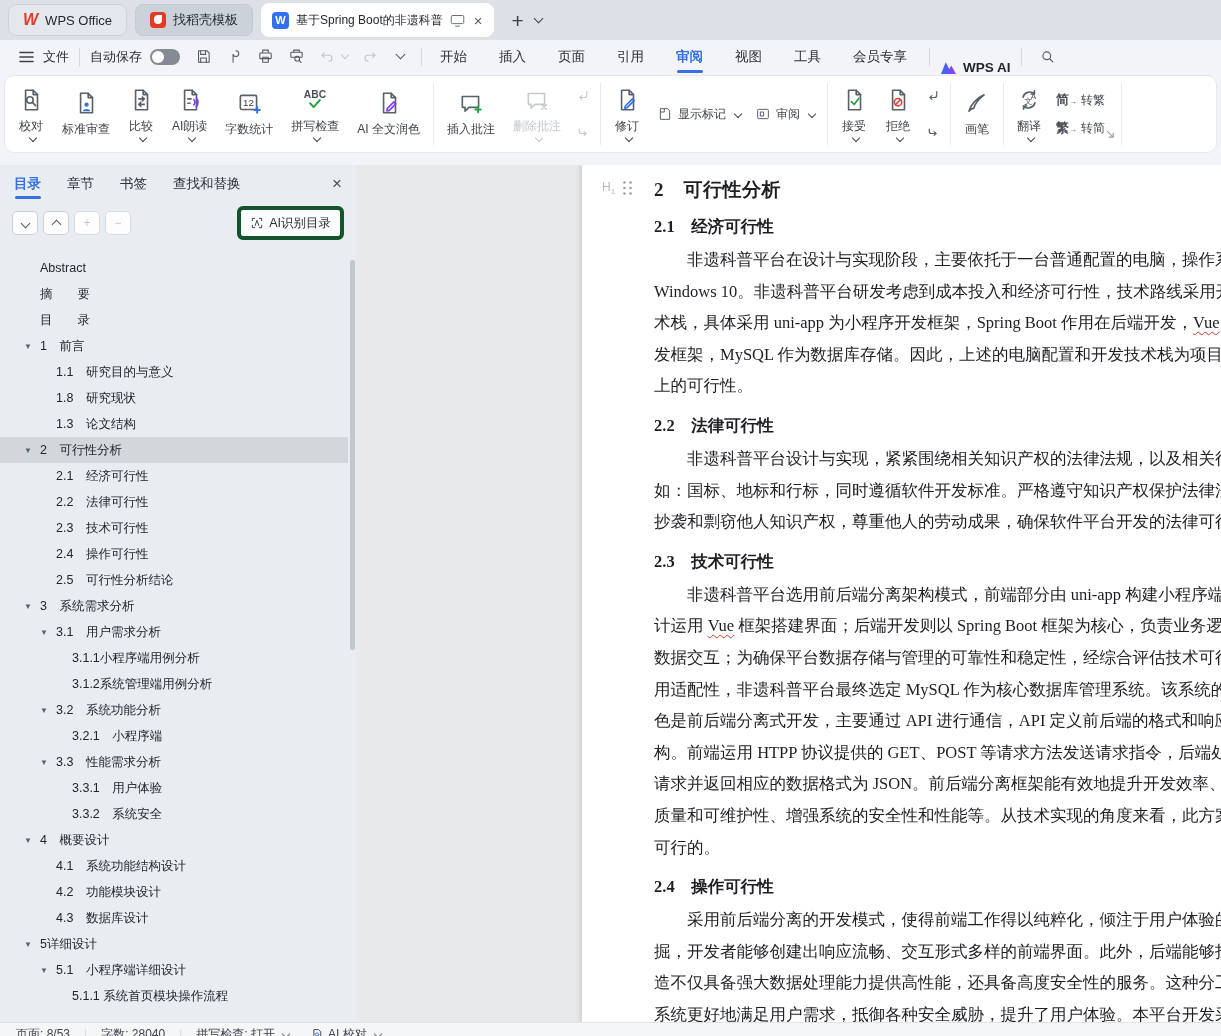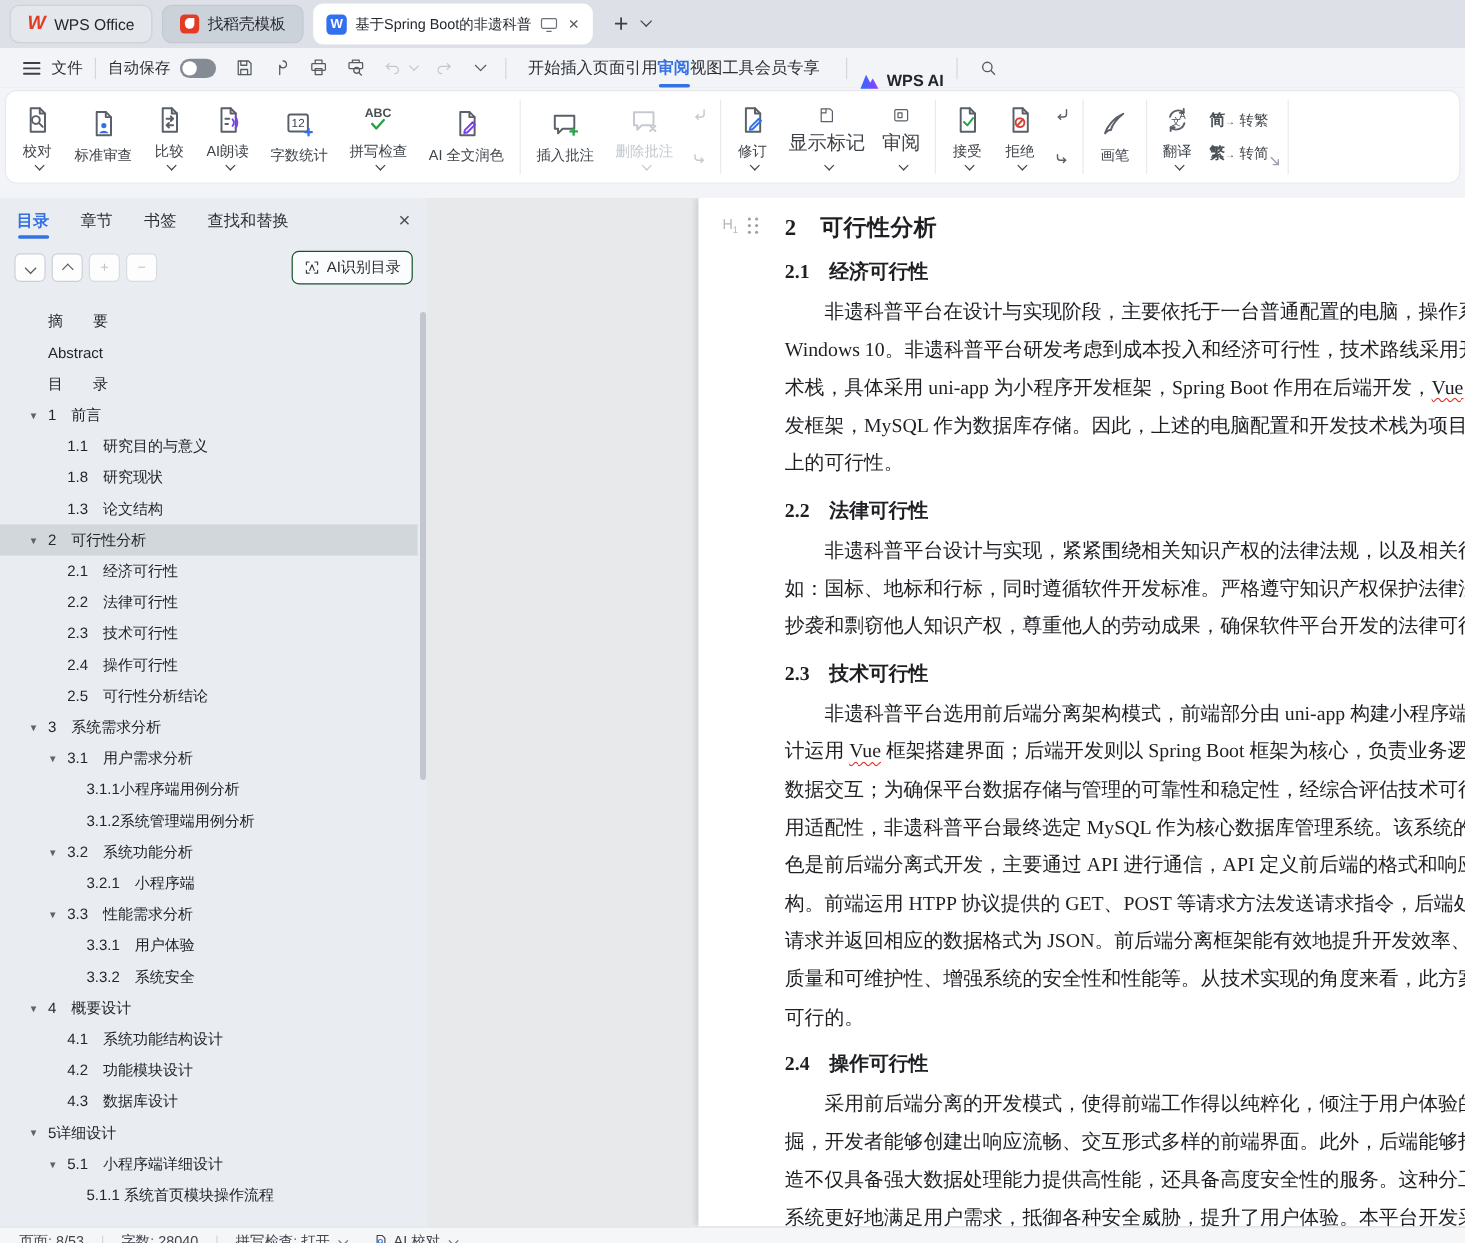--- a/index.html
+++ b/index.html
@@ -29,63 +29,63 @@
   .tclose{font-size:15px;color:#585d64;margin-left:2px;line-height:1;}
   .tplus{font-size:21px;color:#3c4148;margin:0 6px 0 10px;line-height:1;}
   .tabchev{color:#3c4148;}
 
   
   .menubar{height:33px;background:#f2f4f7;display:flex;align-items:center;padding:0 12px;font-size:13px;}
   .mico{color:#565b62;margin:0 7px;}
   .mico.dis{color:#c3c7cd;}
   .toggle{width:30px;height:16px;border-radius:8px;background:#848b95;position:relative;margin:0 8px;flex:none;}
   .toggle::after{content:"";position:absolute;left:2px;top:2px;width:12px;height:12px;border-radius:50%;background:#fff;}
-  .mnav{display:flex;margin-left:8px;}
+  .mnav{display:flex;gap:32px;margin-left:8px;}
   .mitem{position:relative;padding:6px 0;cursor:default;font-size:13.5px;color:#2c3036;}
   .mitem.active{color:#3571e3;font-weight:bold;}
   .mitem.active::after{content:"";position:absolute;left:50%;transform:translateX(-50%);
         bottom:-1px;width:26px;height:3px;border-radius:2px;background:#3571e3;}
   .wpsai{display:flex;align-items:center;gap:6px;font-size:13.5px;color:#23262b;font-weight:bold;margin-top:22px;}
 
   
   .ribbonwrap{height:84px;background:#f2f4f7;padding:2px 4px 6px;}
   .ribbon{height:76px;background:#ffffff;border:1px solid #e7e9ed;border-radius:10px;
         display:flex;align-items:center;padding:0 4px;overflow:hidden;}
   .ritem{display:flex;flex-direction:column;align-items:center;justify-content:center;gap:5px;
         padding:0 9px;font-size:12px;color:#3f444a;white-space:nowrap;}
   .ritem .rlabel{display:flex;align-items:center;flex-direction:column;}
   .ritem.dis{color:#c3c8ce;}
   .rsep{width:1px;height:62px;background:#e8eaee;margin:0 4px;flex:none;}
   .rcol{display:flex;flex-direction:column;justify-content:space-between;height:54px;padding:0 4px;}
   .rgroup{display:flex;flex-direction:column;justify-content:center;gap:7px;padding:0 8px;position:relative;}
   .rselect{width:168px;height:26px;border:1px solid #d6dade;border-radius:7px;display:flex;
         align-items:center;justify-content:space-between;padding:0 10px;font-size:12px;color:#33373d;background:#fff;}
   .rbtnrow{display:flex;gap:14px;}
-  .rbtn{display:flex;align-items:center;gap:5px;font-size:16px;color:#3f444a;flex-direction:column;}
+  .rbtn{display:flex;align-items:center;gap:5px;font-size:12px;color:#3f444a;}
   .launcher{position:absolute;right:2px;bottom:2px;color:#9aa0a8;}
   .hstack{display:flex;align-items:center;gap:4px;font-size:12px;color:#3f444a;}
   .cnchar{font-size:13px;font-weight:bold;color:#4a4f56;}
   .cnchar small{font-size:8px;font-weight:normal;}
 
   
   .main{display:flex;height:857px;}
   .sidebar{width:356px;background:#e9edf2;position:relative;display:flex;flex-direction:column;flex:none;}
   .side-tabs{height:38px;display:flex;align-items:center;padding:0 14px;font-size:13.5px;gap:26px;}
   .stab{position:relative;padding:8px 0;color:#2c3036;}
   .stab.active{color:#3571e3;font-weight:bold;}
   .stab.active::after{content:"";position:absolute;left:50%;transform:translateX(-50%);bottom:2px;
         width:26px;height:3px;border-radius:2px;background:#3571e3;}
   .sclose{margin-left:auto;font-size:17px;color:#4a4f55;}
   .side-controls{height:40px;display:flex;align-items:center;padding:0 12px;gap:5px;}
   .sbtn{width:24px;height:22px;border:1px solid #ccd1d7;border-radius:5px;background:#fdfdfe;
         display:flex;align-items:center;justify-content:center;color:#555b62;font-size:12px;}
   .sbtn .chev{margin:0;}
   .sbtn.up .chev{transform:rotate(-135deg);margin-top:3px;}
   .sbtn.dis{color:#c0c5cb;border-color:#d8dce1;}
-  .aibtn{margin-left:auto;height:26px;border:1px solid #14532d;border-radius:6px;background:#fbfcfd;
+  .aibtn{margin-left:auto;height:26px;border:4px solid #14532d;border-radius:6px;background:#fbfcfd;
         display:flex;align-items:center;gap:5px;padding:0 9px;font-size:12.5px;color:#2b2f34;}
   .toc{flex:1;overflow:hidden;padding-top:12px;}
   .trow{height:26px;display:flex;align-items:center;font-size:12.5px;color:#23262b;margin-right:8px;white-space:nowrap;}
   .trow.l0{padding-left:40px;} .trow.l1{padding-left:56px;} .trow.l2{padding-left:72px;}
   .trow.sel{background:#d2d7dc;}
   .tarrow{width:16px;margin-left:-16px;font-size:8px;color:#5c636b;text-align:left;flex:none;}
   .sscroll{position:absolute;right:1px;top:95px;width:5px;height:390px;border-radius:3px;background:#c2c7cd;}
 
   
   .workspace{flex:1;position:relative;background:#e7e9eb;overflow:hidden;}
@@ -490,24 +490,24 @@
         <span class="aibtn">
           <svg width="14" height="14" viewBox="0 0 24 24" fill="none" stroke="#3c4148" stroke-width="1.7" stroke-linecap="round" stroke-linejoin="round">
               <path d="M4 8V4h4M20 8V4h-4M4 16v4h4M20 16v4h-4"></path>
               <path d="M12 8l-3.2 8M12 8l3.2 8"></path>
             </svg>
           <span>AI识别目录</span>
         </span>
       </div>
       <div class="toc">
           <div class="trow l0">
+            <span>Abstract</span>
+          </div>
+          <div class="trow l0">
             <span>摘　　要</span>
-          </div>
-          <div class="trow l0">
-            <span>Abstract</span>
           </div>
           <div class="trow l0">
             <span>目　　录</span>
           </div>
           <div class="trow l0">
             <span class="tarrow">▼</span>
             <span>1　前言</span>
           </div>
           <div class="trow l1">
             <span>1.1　研究目的与意义</span>

